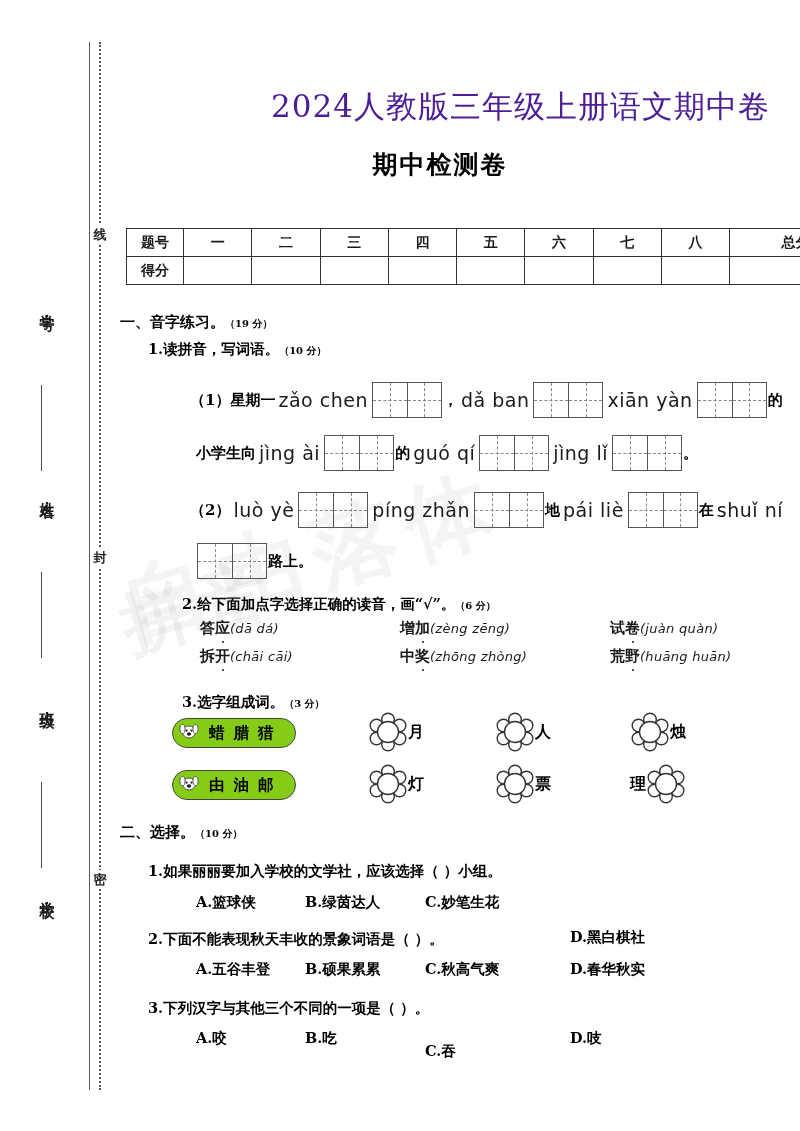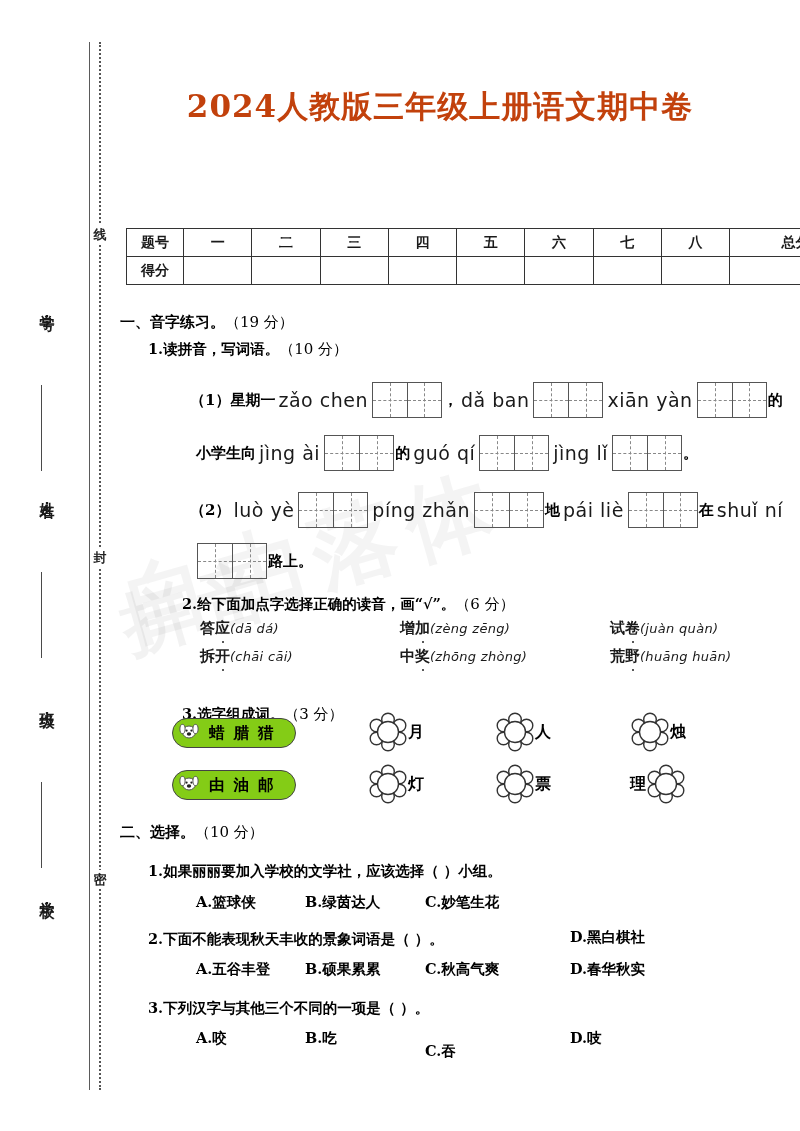--- a/index.html
+++ b/index.html
@@ -74,25 +74,25 @@
     width: 0;
     border-left: 1px solid #4a4a4a;
   }
 
   
   .title-main {
     position: absolute;
     left: 110px;
     top: 86px;
     width: 660px;
-    text-align: center;
+    text-align: right;
     font-size: 31px;
-    font-weight: 700;
+    font-weight: 400;
     letter-spacing: 1px;
-    color: #c2410c;
+    color: #4c1d95;
     font-family: "DejaVu Serif", "Liberation Serif", serif;
   }
   .title-sub {
     position: absolute;
     left: 110px;
     top: 148px;
     width: 660px;
     text-align: center;
     font-size: 25px;
     font-weight: 700;
@@ -131,21 +131,21 @@
     color: #000;
   }
   .q-head {
     position: absolute;
     font-size: 14.5px;
     font-weight: 700;
     font-family: "DejaVu Serif", "Liberation Serif", serif;
     white-space: nowrap;
     color: #000;
   }
-  .pts { font-size: 15px; font-weight: 400; }
+  .pts { font-size: 10px; font-weight: 700; }
 
   
   .py-row {
     position: absolute;
     display: flex;
     align-items: center;
     white-space: nowrap;
     font-size: 14px;
   }
   .py-han {
@@ -316,20 +316,21 @@
 
   <div class="vfield" style="top:490px;">姓名：</div>
   <div class="vrule" style="top:572px; height:86px;"></div>
 
   <div class="vfield" style="top:700px;">班级：</div>
   <div class="vrule" style="top:782px; height:86px;"></div>
 
   <div class="vfield" style="top:890px;">学校：</div>
 
   <div class="title-main">2024人教版三年级上册语文期中卷</div>
+  <div class="title-sub">期中检测卷</div>
 
   <table id="score-table">
     <tbody>
       <tr>
         <td class="lbl">题号</td>
         <td>一</td>
         <td>二</td>
         <td>三</td>
         <td>四</td>
         <td>五</td>
@@ -439,21 +440,21 @@
 
   <div class="pron-grid" id="pron-grid" style="left:200px; top:619px;">
       <div class="pron-item"><span class="pron-word">答<span class="pron-dot">应</span></span><span class="pron-opts">(dā  dá)</span></div>
       <div class="pron-item"><span class="pron-word">增<span class="pron-dot">加</span></span><span class="pron-opts">(zèng  zēng)</span></div>
       <div class="pron-item"><span class="pron-word">试<span class="pron-dot">卷</span></span><span class="pron-opts">(juàn  quàn)</span></div>
       <div class="pron-item"><span class="pron-word">拆<span class="pron-dot">开</span></span><span class="pron-opts">(chāi  cāi)</span></div>
       <div class="pron-item"><span class="pron-word">中<span class="pron-dot">奖</span></span><span class="pron-opts">(zhōng  zhòng)</span></div>
       <div class="pron-item"><span class="pron-word">荒<span class="pron-dot">野</span></span><span class="pron-opts">(huāng  huān)</span></div>
     </div>
 
-  <div class="q-head" style="left:182px; top:693px;margin-top:12px;">
+  <div class="q-head" style="left:182px; top:693px;">
     <span>3.选字组成词。</span><span class="pts">（3 分）</span>
   </div>
 
   <div id="char-select-rows">
       <div class="pill" style="left: 172px; top: 718px;">
         <svg width="24" height="24" viewBox="0 0 24 24">
           <g stroke="#555" stroke-width="1" fill="#fff">
             <ellipse cx="12" cy="11" rx="6.5" ry="6"></ellipse>
             <ellipse cx="5.5" cy="8" rx="2.6" ry="4.6"></ellipse>
             <ellipse cx="18.5" cy="8" rx="2.6" ry="4.6"></ellipse>

